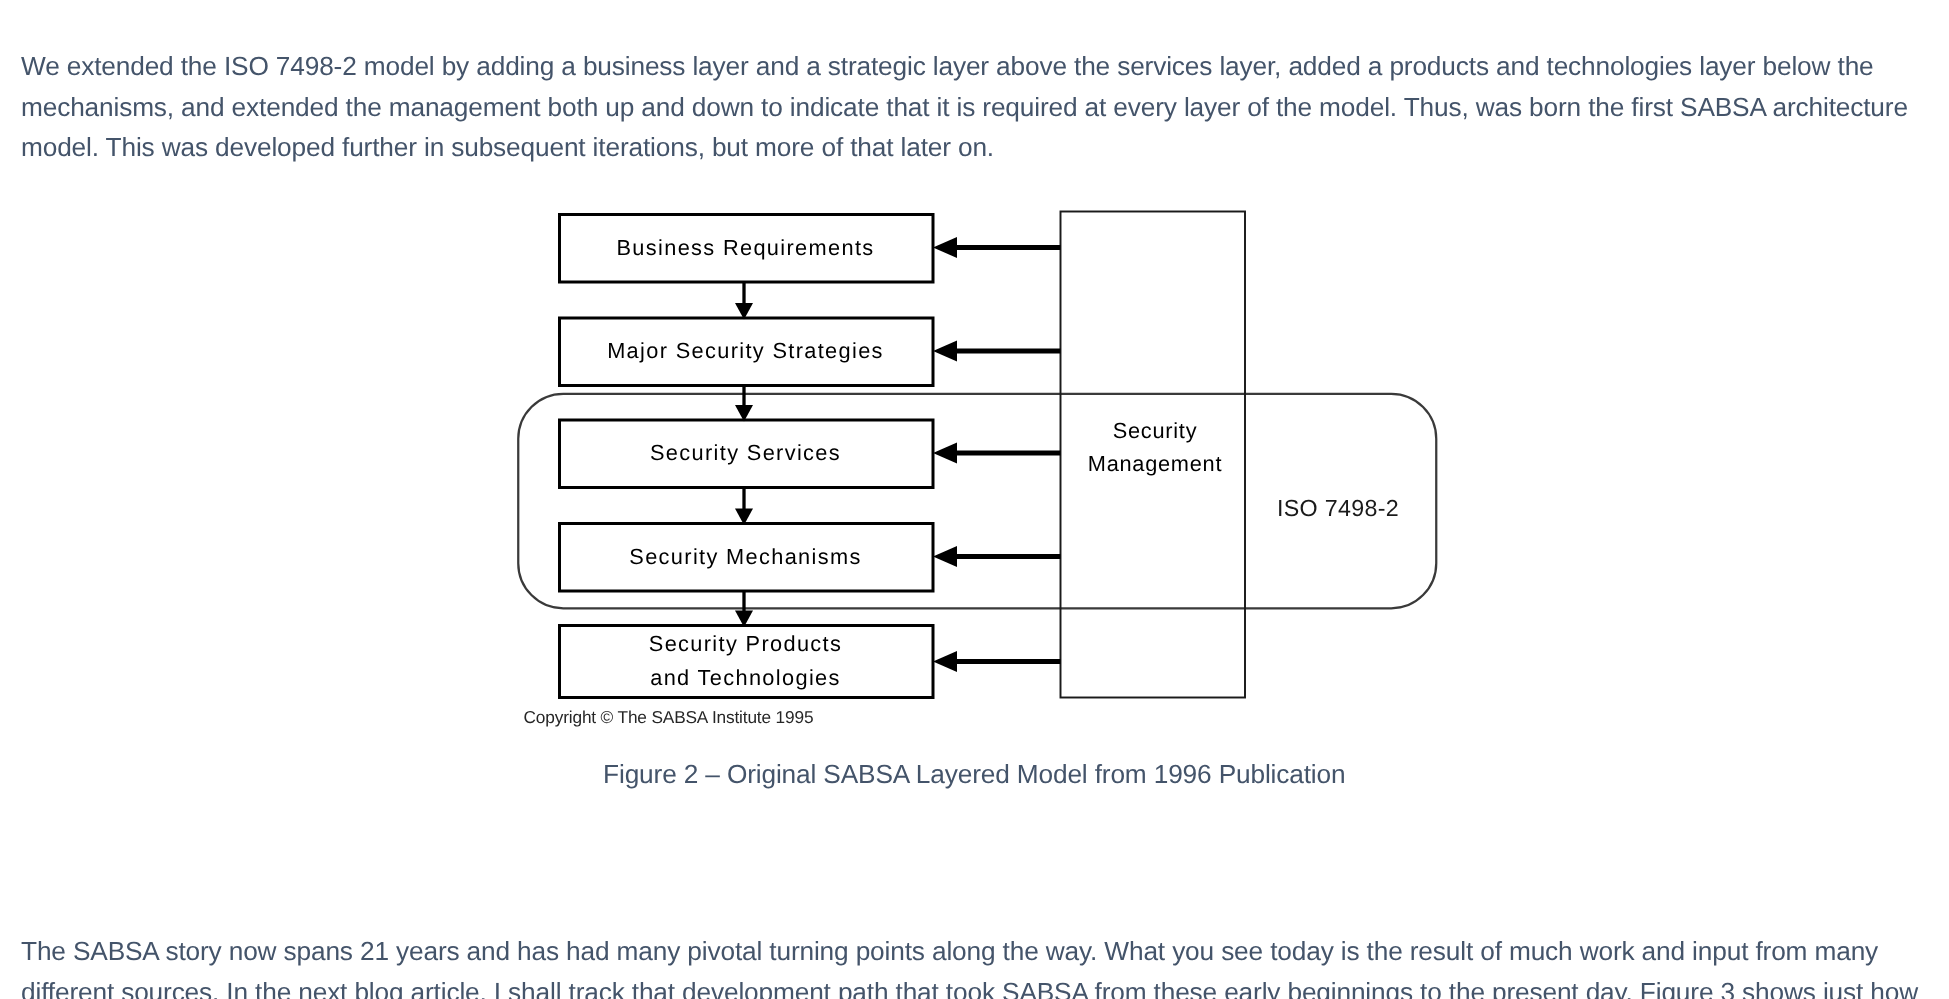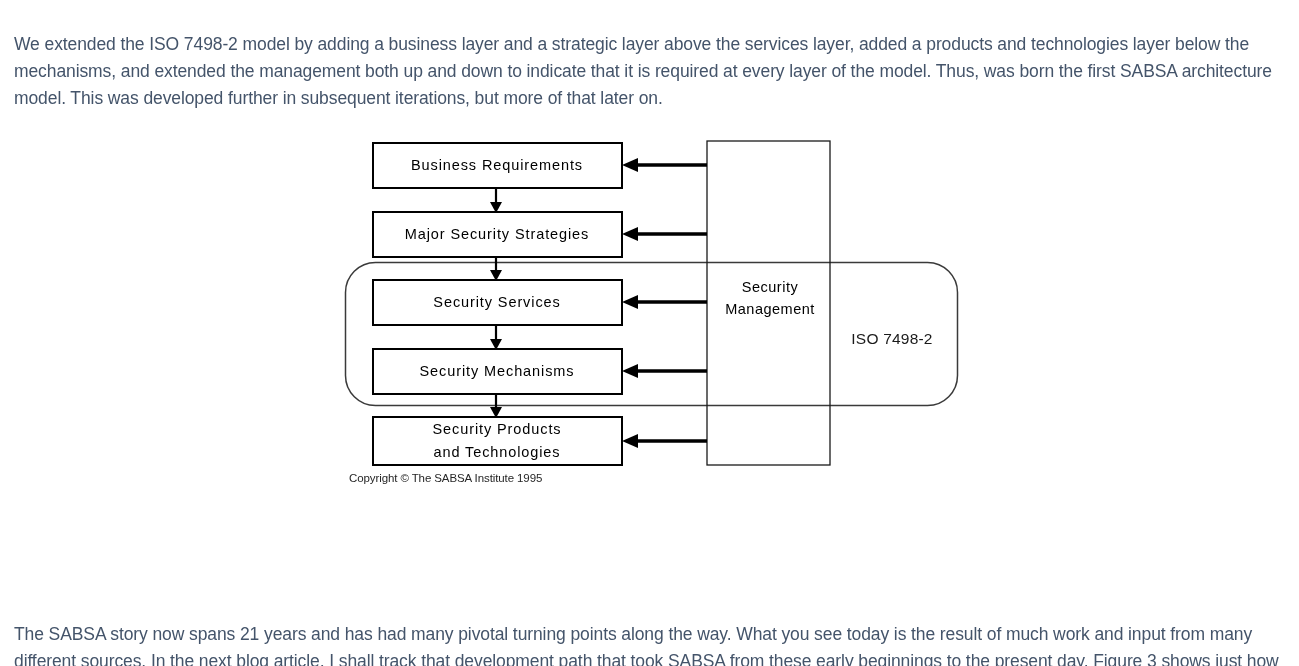--- a/index.html
+++ b/index.html
@@ -200,18 +200,19 @@
         <text class="mgmt-label" x="430" y="158">Security</text>
         <text class="mgmt-label" x="430" y="180">Management</text>
 
         <text class="iso-label" x="552" y="210">ISO 7498-2</text>
 
         <text class="copyright-label" x="9" y="352">Copyright © The SABSA Institute 1995</text>
 
       </svg>
     </div>
 
+    <div class="caption">Figure 2 – Original SABSA Layered Model from 1996 Publication</div>
 
   </div>
 
   <p class="para" id="para-bottom">The SABSA story now spans 21 years and has had many pivotal turning points along the way. What you see today is the result of much work and input from many different sources. In the next blog article, I shall track that development path that took SABSA from these early beginnings to the present day. Figure 3 shows just how far this original model had evolved, with multiple backplanes of overlaid additional models and frameworks. The layers are now considered</p>
 
 </div>
 
 </body></html>

